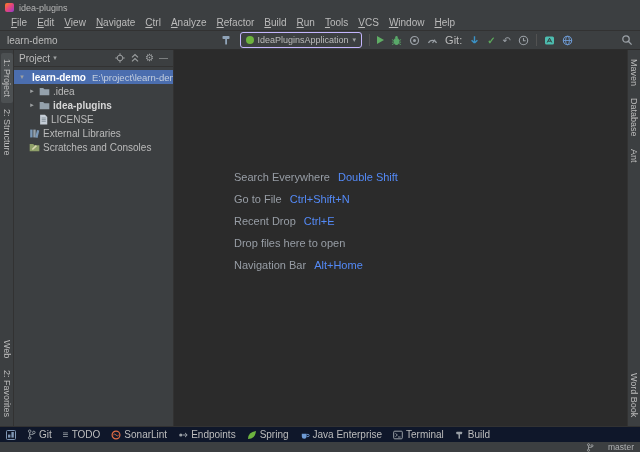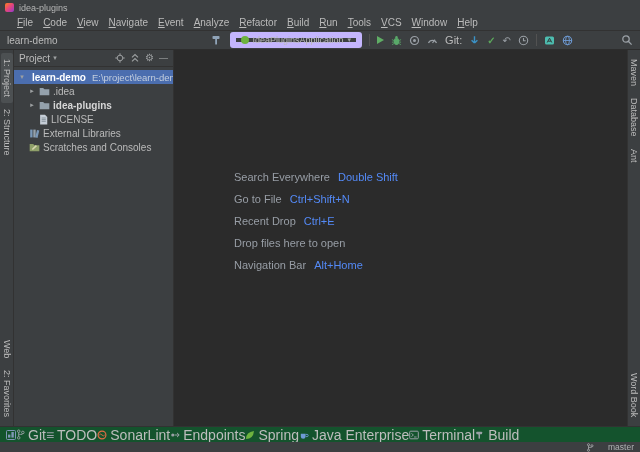--- a/index.html
+++ b/index.html
@@ -7,28 +7,28 @@
   .window{
     position:relative; width:640px; height:452px; overflow:hidden;
     background:#3c3f41; color:#bbbbbb;
     font-family:Liberation Sans, sans-serif; font-size:10px;
     display:flex; flex-direction:column;justify-content:center;
   }
   
   .titlebar{ height:15px; flex:0 0 15px; display:flex; align-items:center; gap:5px; padding:0 5px; font-size:9px; color:#b6b6b6;}
   .app-icon{ width:9px; height:9px; border-radius:2px; background:linear-gradient(135deg,#fc801d 0%,#e4447c 50%,#9039d0 100%); }
   
-  .menubar{ height:15px; flex:0 0 15px; display:flex; align-items:center; padding:0 12px; }
+  .menubar{ height:15px; flex:0 0 15px; display:flex; align-items:center; padding:0 6px; }
   .menu-item{ display:inline-block; padding:0 5px; color:#bbbbbb; cursor:default; }
   .menu-item::first-letter{ text-decoration:underline; }
   
   .toolbar{ height:20px; flex:0 0 20px; display:flex; align-items:center; padding:0 7px; gap:7px; border-top:1px solid #323232; border-bottom:1px solid #2d2d2d;}
   .crumb{ color:#bbbbbb; }
   .tb-right{ margin-left:auto; display:flex; align-items:center; gap:7px; }
-  .combo{ display:flex; align-items:center; gap:4px; border:6px solid #c4b5fd; border-radius:3px; height:16px; padding:0 5px; font-size:9px; color:#bbbbbb; }
+  .combo{ display:flex; align-items:center; gap:4px; border:1px solid #c4b5fd; border-radius:3px; height:16px; padding:0 5px; font-size:9px; color:#bbbbbb; }
   .boot-dot{ width:8px; height:8px; border-radius:50%; background:#6db33f; }
   .combo .chev{ font-size:7px; color:#9da0a2; }
   .sep{ width:1px; height:12px; background:#525252; }
   .tri{ width:0; height:0; border-left:7px solid #5fad65; border-top:4.5px solid transparent; border-bottom:4.5px solid transparent; }
   .glyph{ color:#9aa0a6; }
   .glyph.green{ color:#5ca85c; font-weight:bold; }
   .git-label{ font-size:11px; color:#bbbbbb; }
   svg{ display:block; }
   
   .main{ flex:1 1 auto; min-height:0; display:flex; }
@@ -53,44 +53,44 @@
   .row .bold{ font-weight:bold; color:#d7d7d7; }
   .row.sel .bold{ color:#ffffff; }
   .path{ color:#8a8a8a; margin-left:3px; font-size:9.5px; }
   .row.sel .path{ color:#c3cede; }
   .pad0{ padding-left:4px; } .pad1{ padding-left:14px; }
   
   .editor{ flex:1 1 auto; position:relative; background:#2b2b2b; }
   .shortcuts{ position:absolute; left:60px; top:116px; font-size:11px; line-height:22px; color:#989ea6; white-space:nowrap; }
   .skey{ color:#548af7; margin-left:8px; }
   
-  .bstripe{ height:16px; flex:0 0 16px; background:#14532d; border-top:1px solid #323232; display:flex; align-items:center; padding:0 6px; font-size:14px; color:#bdbdbd; }
+  .bstripe{ height:16px; flex:0 0 16px; background:#0f172a; border-top:1px solid #323232; display:flex; align-items:center; padding:0 6px; gap:11px; font-size:10px; color:#bdbdbd; }
   .bitem{ display:flex; align-items:center; gap:3px; cursor:default; color:#9aa0a6; }
   .bitem .lbl{ color:#bdbdbd; }
   .bstripe .right{ margin-left:auto; display:flex; align-items:center; gap:8px;margin-top:24px; }
   
   .statusbar{ height:10px; flex:0 0 10px; background:#3c3f41; display:flex; align-items:center; padding:0 6px; font-size:8.5px; line-height:10px; color:#afb1b3; }
   .branch-widget{ margin-left:auto; display:flex; align-items:center; gap:14px; color:#afb1b3; cursor:default; }
 </style>
 </head>
 <body>
 
 <div class="window">
 
   <div class="titlebar">
     <span class="app-icon"></span>
     <span>idea-plugins</span>
   </div>
 
   <div class="menubar">
     <span class="menu-item">File</span>
-    <span class="menu-item">Code</span>
+    <span class="menu-item">Edit</span>
     <span class="menu-item">View</span>
     <span class="menu-item">Navigate</span>
-    <span class="menu-item">Event</span>
+    <span class="menu-item">Ctrl</span>
     <span class="menu-item">Analyze</span>
     <span class="menu-item">Refactor</span>
     <span class="menu-item">Build</span>
     <span class="menu-item">Run</span>
     <span class="menu-item">Tools</span>
     <span class="menu-item">VCS</span>
     <span class="menu-item">Window</span>
     <span class="menu-item">Help</span>
   </div>
 

